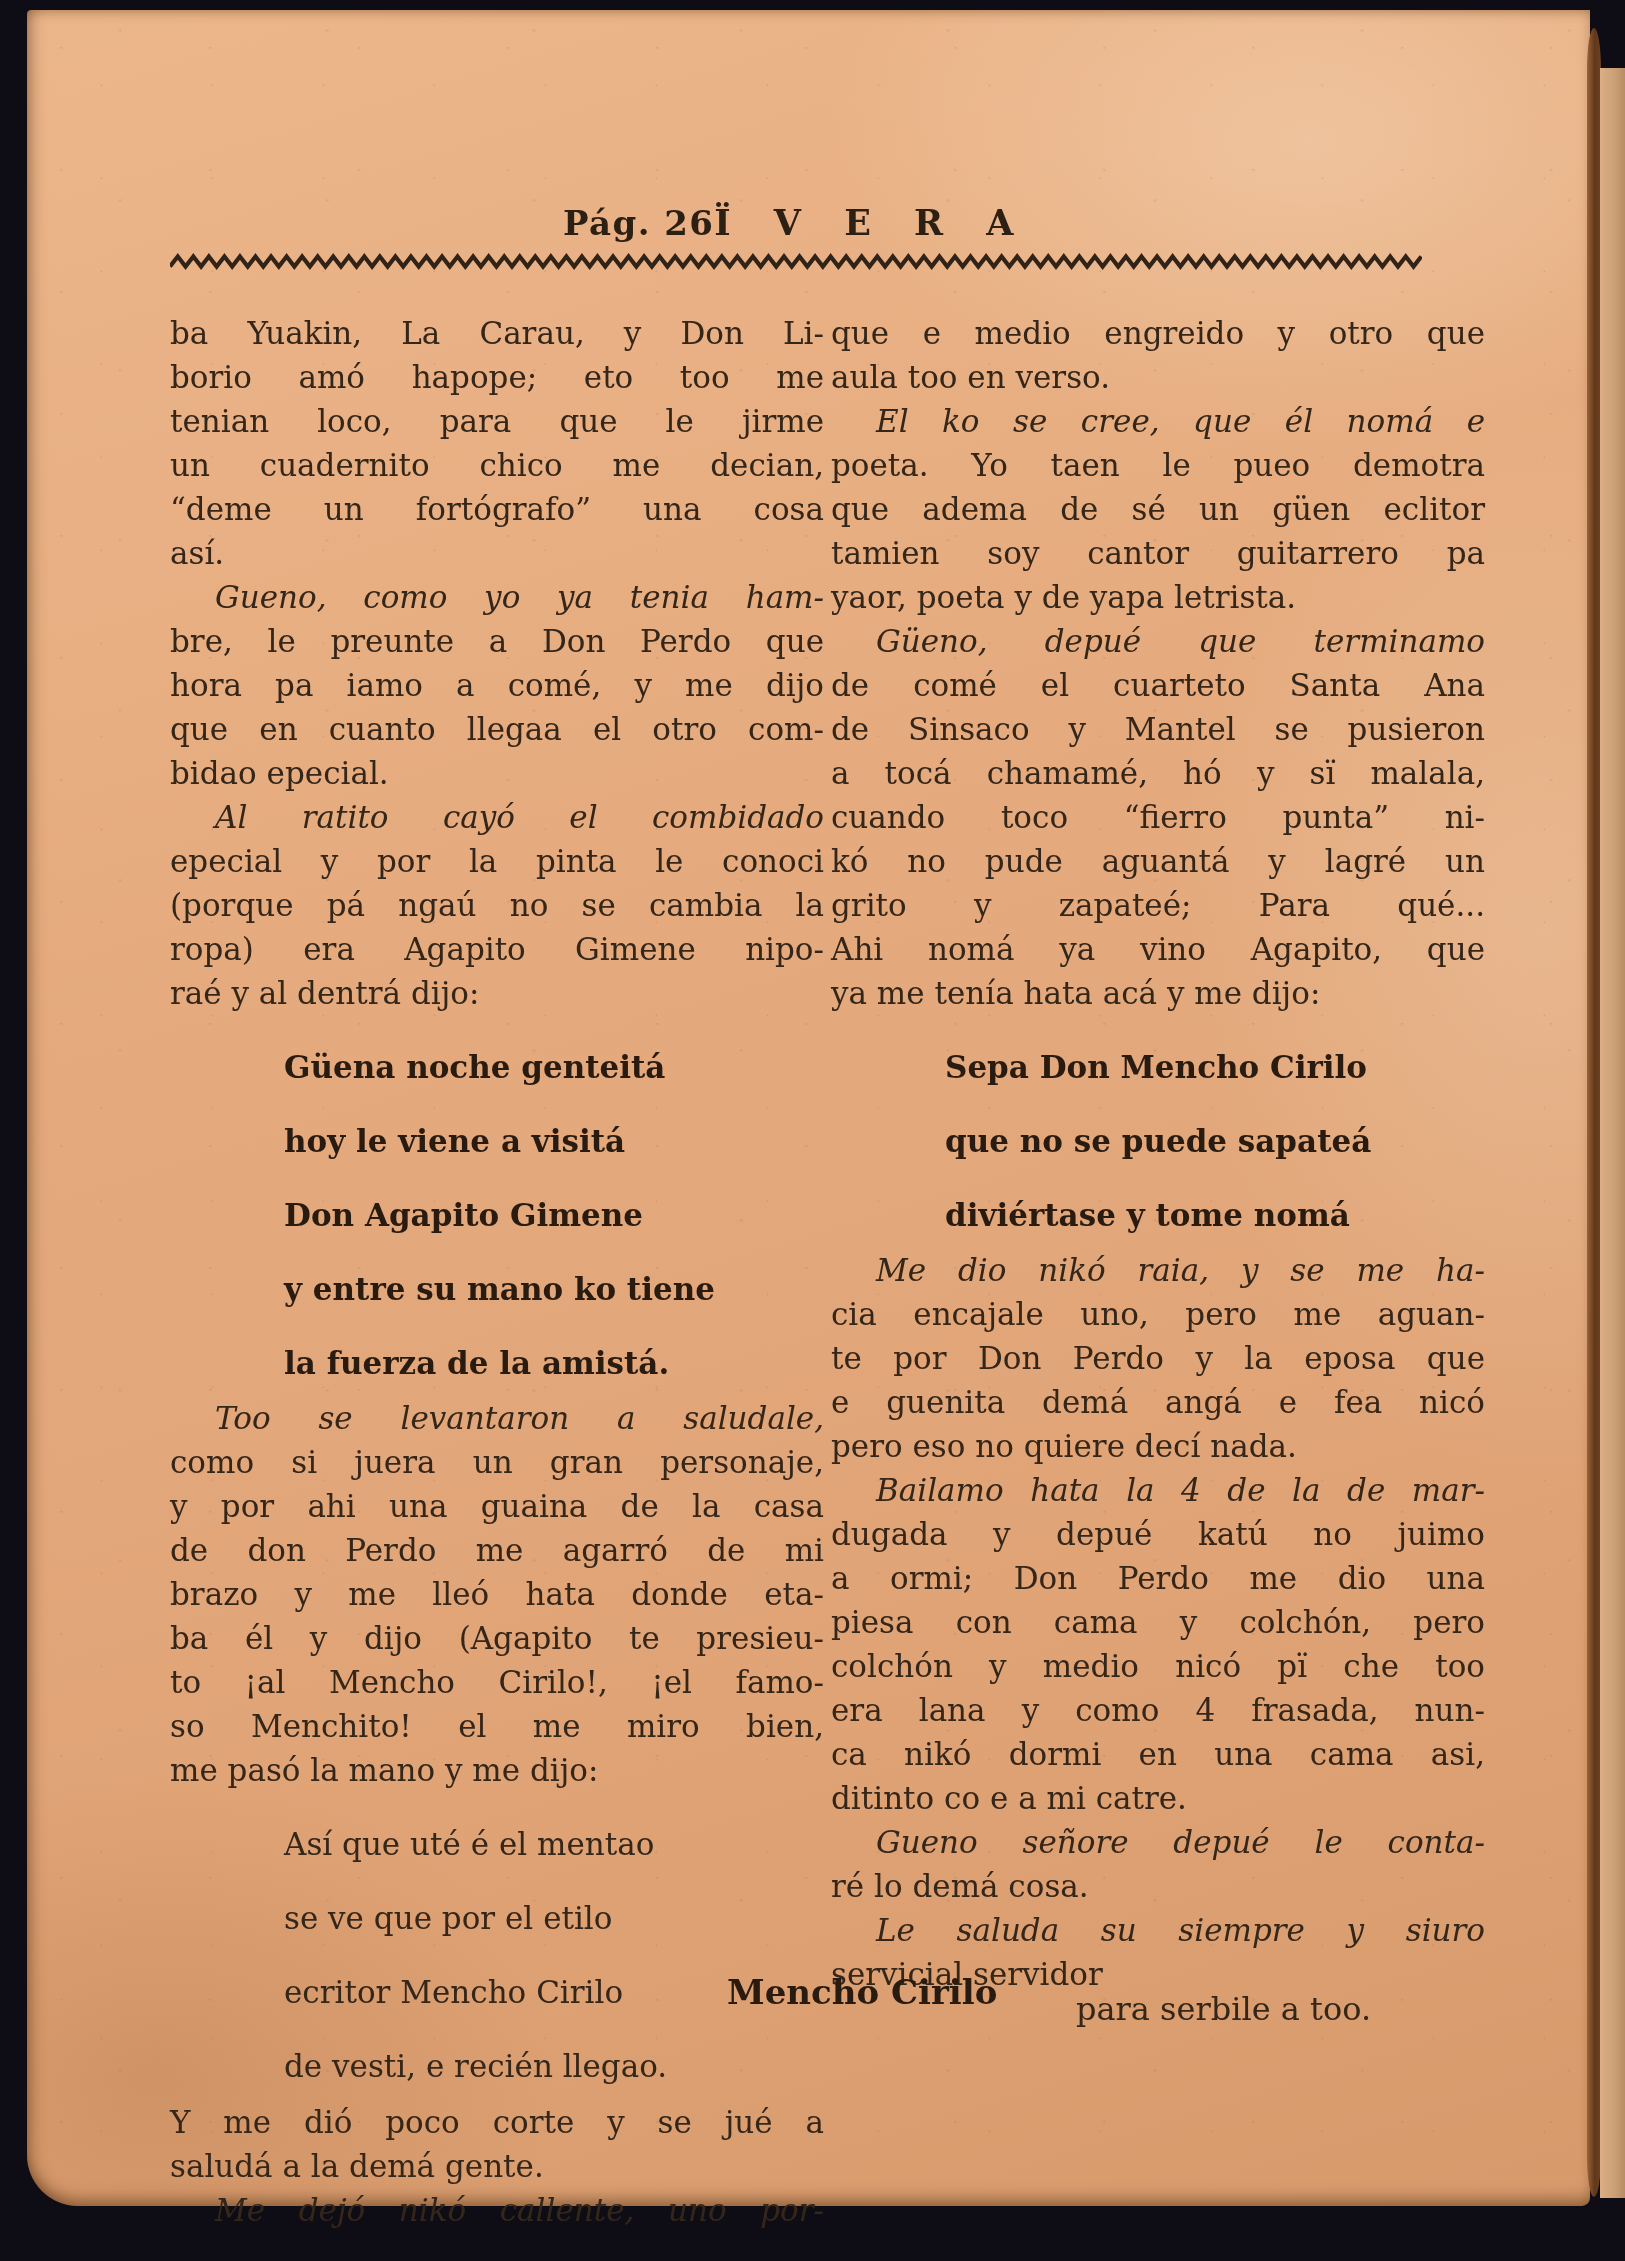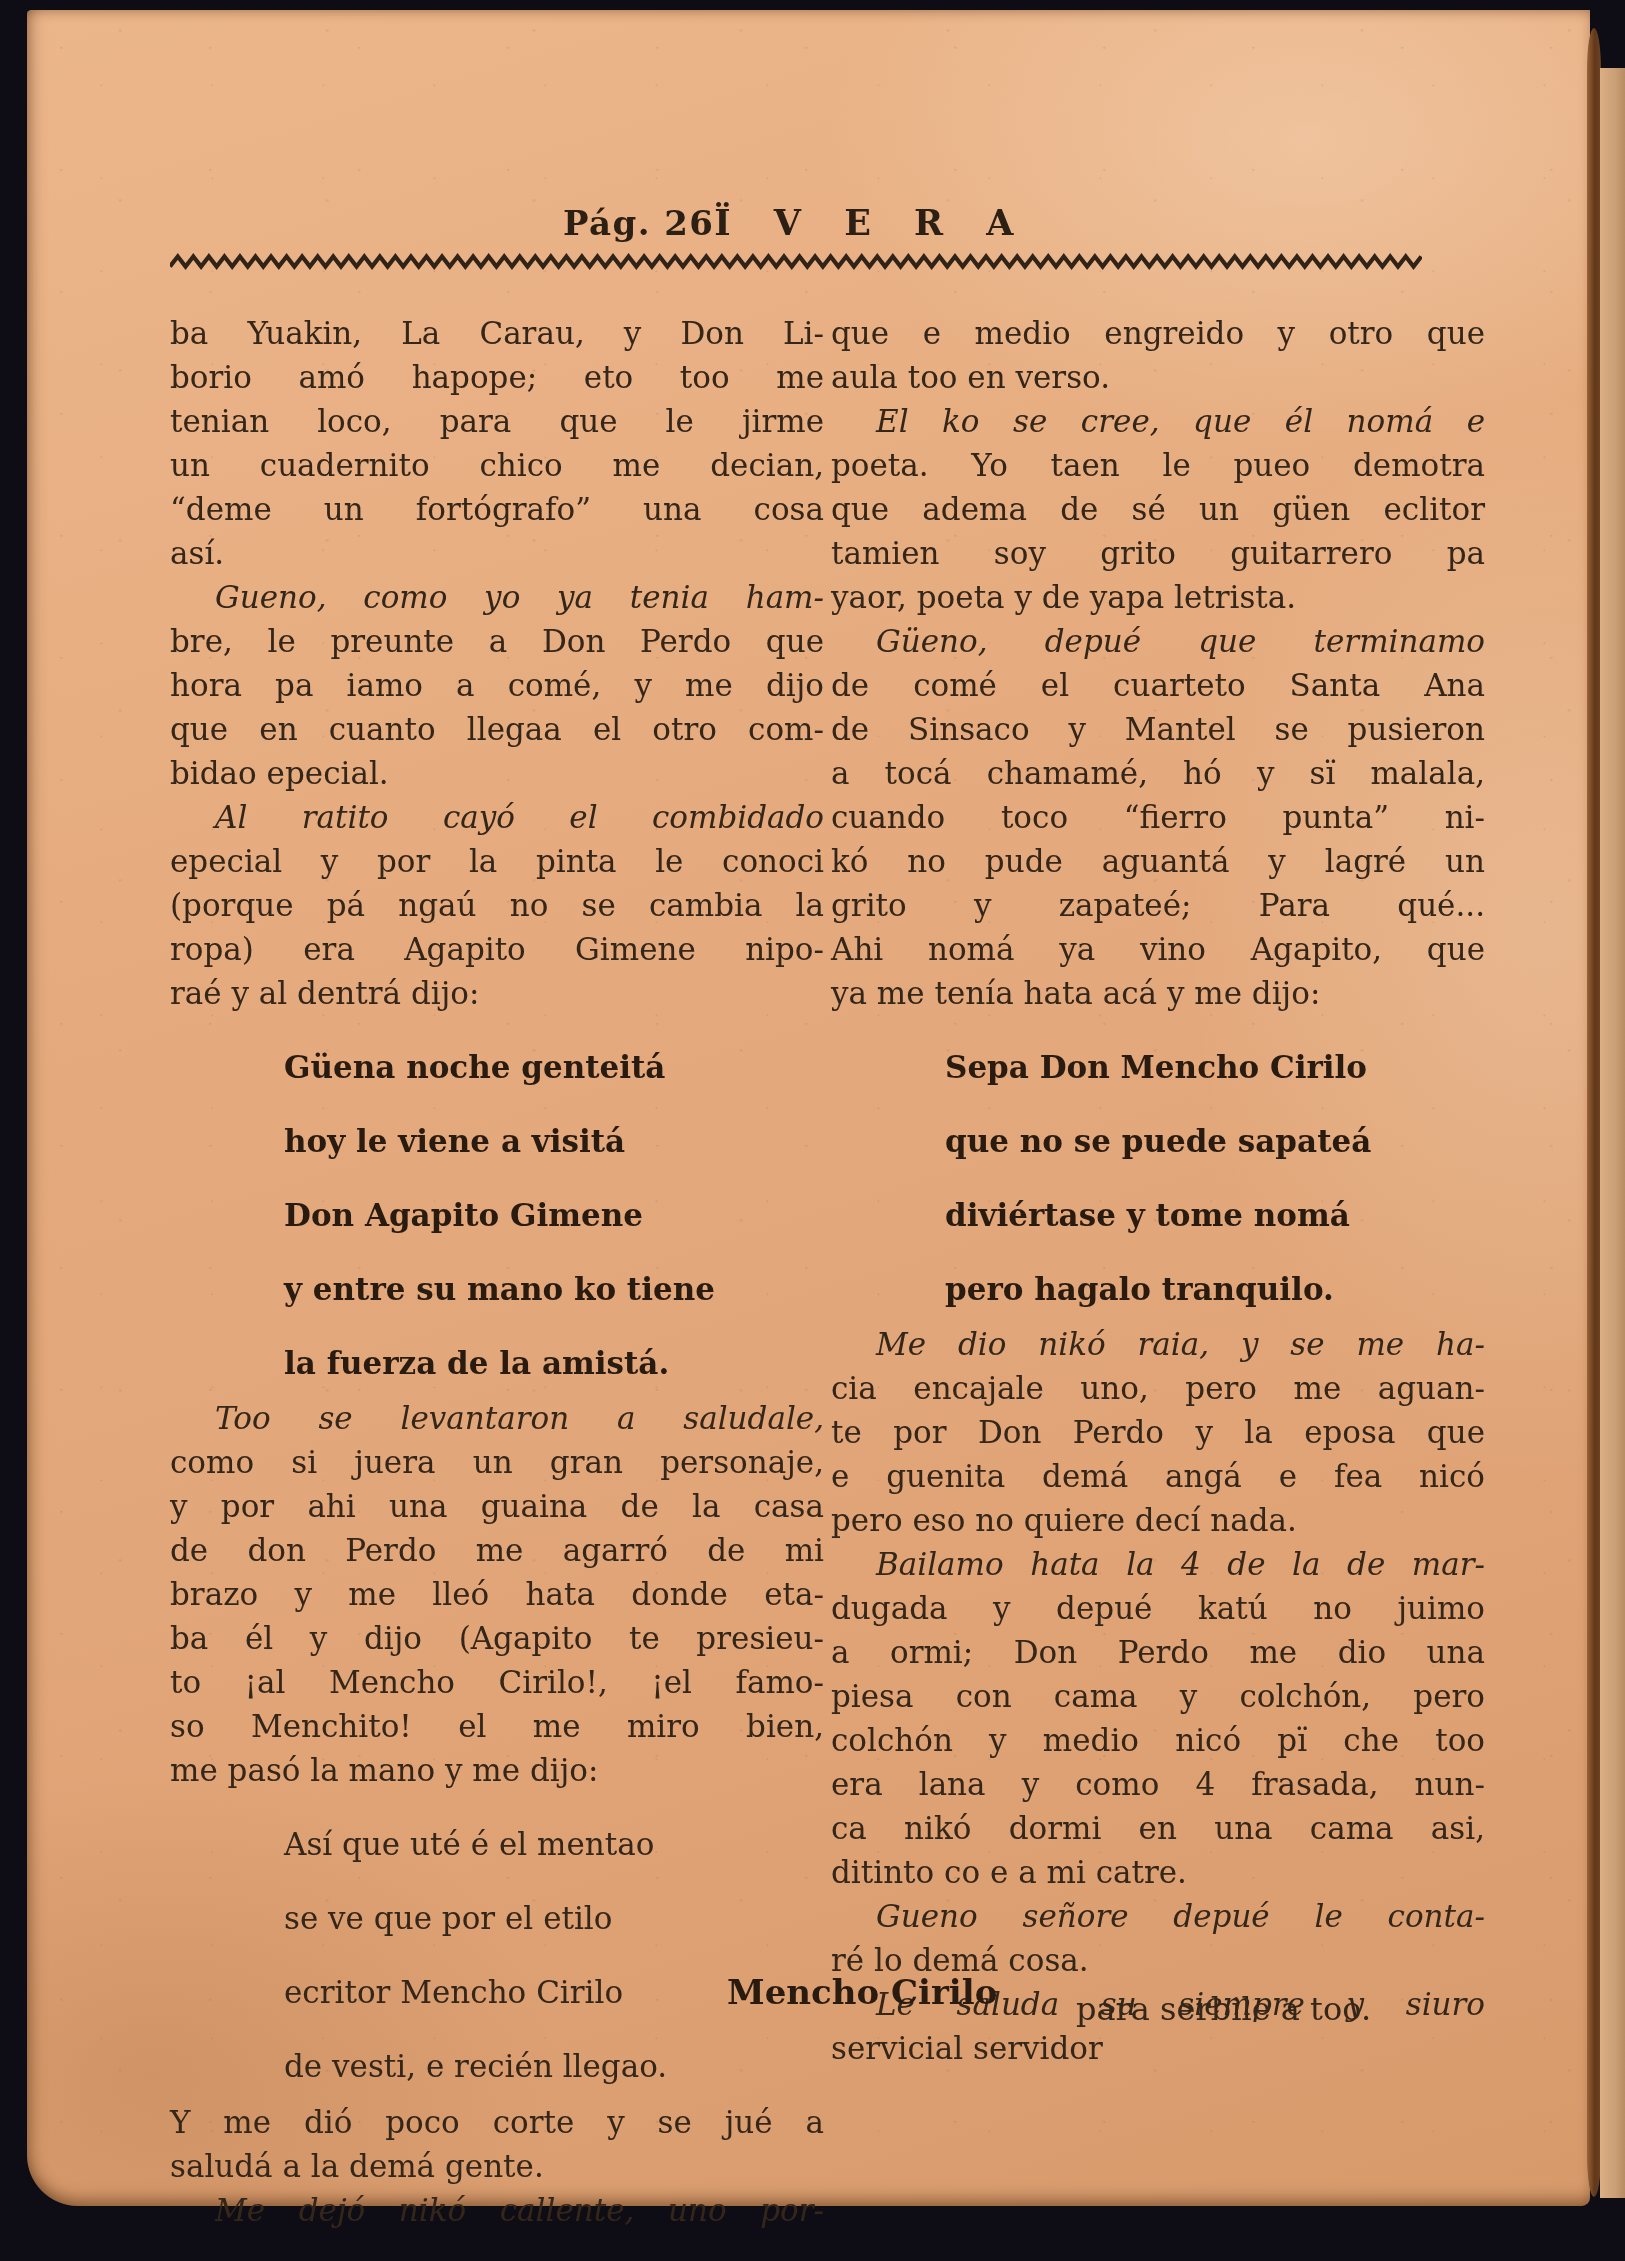--- a/index.html
+++ b/index.html
@@ -151,39 +151,38 @@
       </div>
     <div class="col" id="col-right">
         <div class="para">
           <div class="line just">que e medio engreido y otro que</div>
           <div class="line">aula too en verso.</div>
         </div>
         <div class="para">
           <div class="line just indent">El ko se cree, que él nomá e</div>
           <div class="line just">poeta. Yo taen le pueo demotra</div>
           <div class="line just">que adema de sé un güen eclitor</div>
-          <div class="line just">tamien soy grito guitarrero pa</div>
+          <div class="line just">tamien soy cantor guitarrero pa</div>
           <div class="line">yaor, poeta y de yapa letrista.</div>
         </div>
         <div class="para">
           <div class="line just indent">Güeno, depué que terminamo</div>
           <div class="line just">de comé el cuarteto Santa Ana</div>
           <div class="line just">de Sinsaco y Mantel se pusieron</div>
           <div class="line just">a tocá chamamé, hó y sï malala,</div>
           <div class="line just">cuando toco “fierro punta” ni-</div>
           <div class="line just">kó no pude aguantá y lagré un</div>
           <div class="line just">grito y zapateé; Para qué...</div>
           <div class="line just">Ahi nomá ya vino Agapito, que</div>
           <div class="line">ya me tenía hata acá y me dijo:</div>
         </div>
         <div class="verse boldv">
           <div class="line verse-line">Sepa Don Mencho Cirilo</div>
           <div class="line verse-line">que no se puede sapateá</div>
           <div class="line verse-line">diviértase y tome nomá</div>
-          <div class="line verse-line">pero hagalo tranquilo.</div>
         </div>
         <div class="para">
           <div class="line just indent">Me dio nikó raia, y se me ha-</div>
           <div class="line just">cia encajale uno, pero me aguan-</div>
           <div class="line just">te por Don Perdo y la eposa que</div>
           <div class="line just">e guenita demá angá e fea nicó</div>
           <div class="line">pero eso no quiere decí nada.</div>
         </div>
         <div class="para">
           <div class="line just indent">Bailamo hata la 4 de la de mar-</div>

